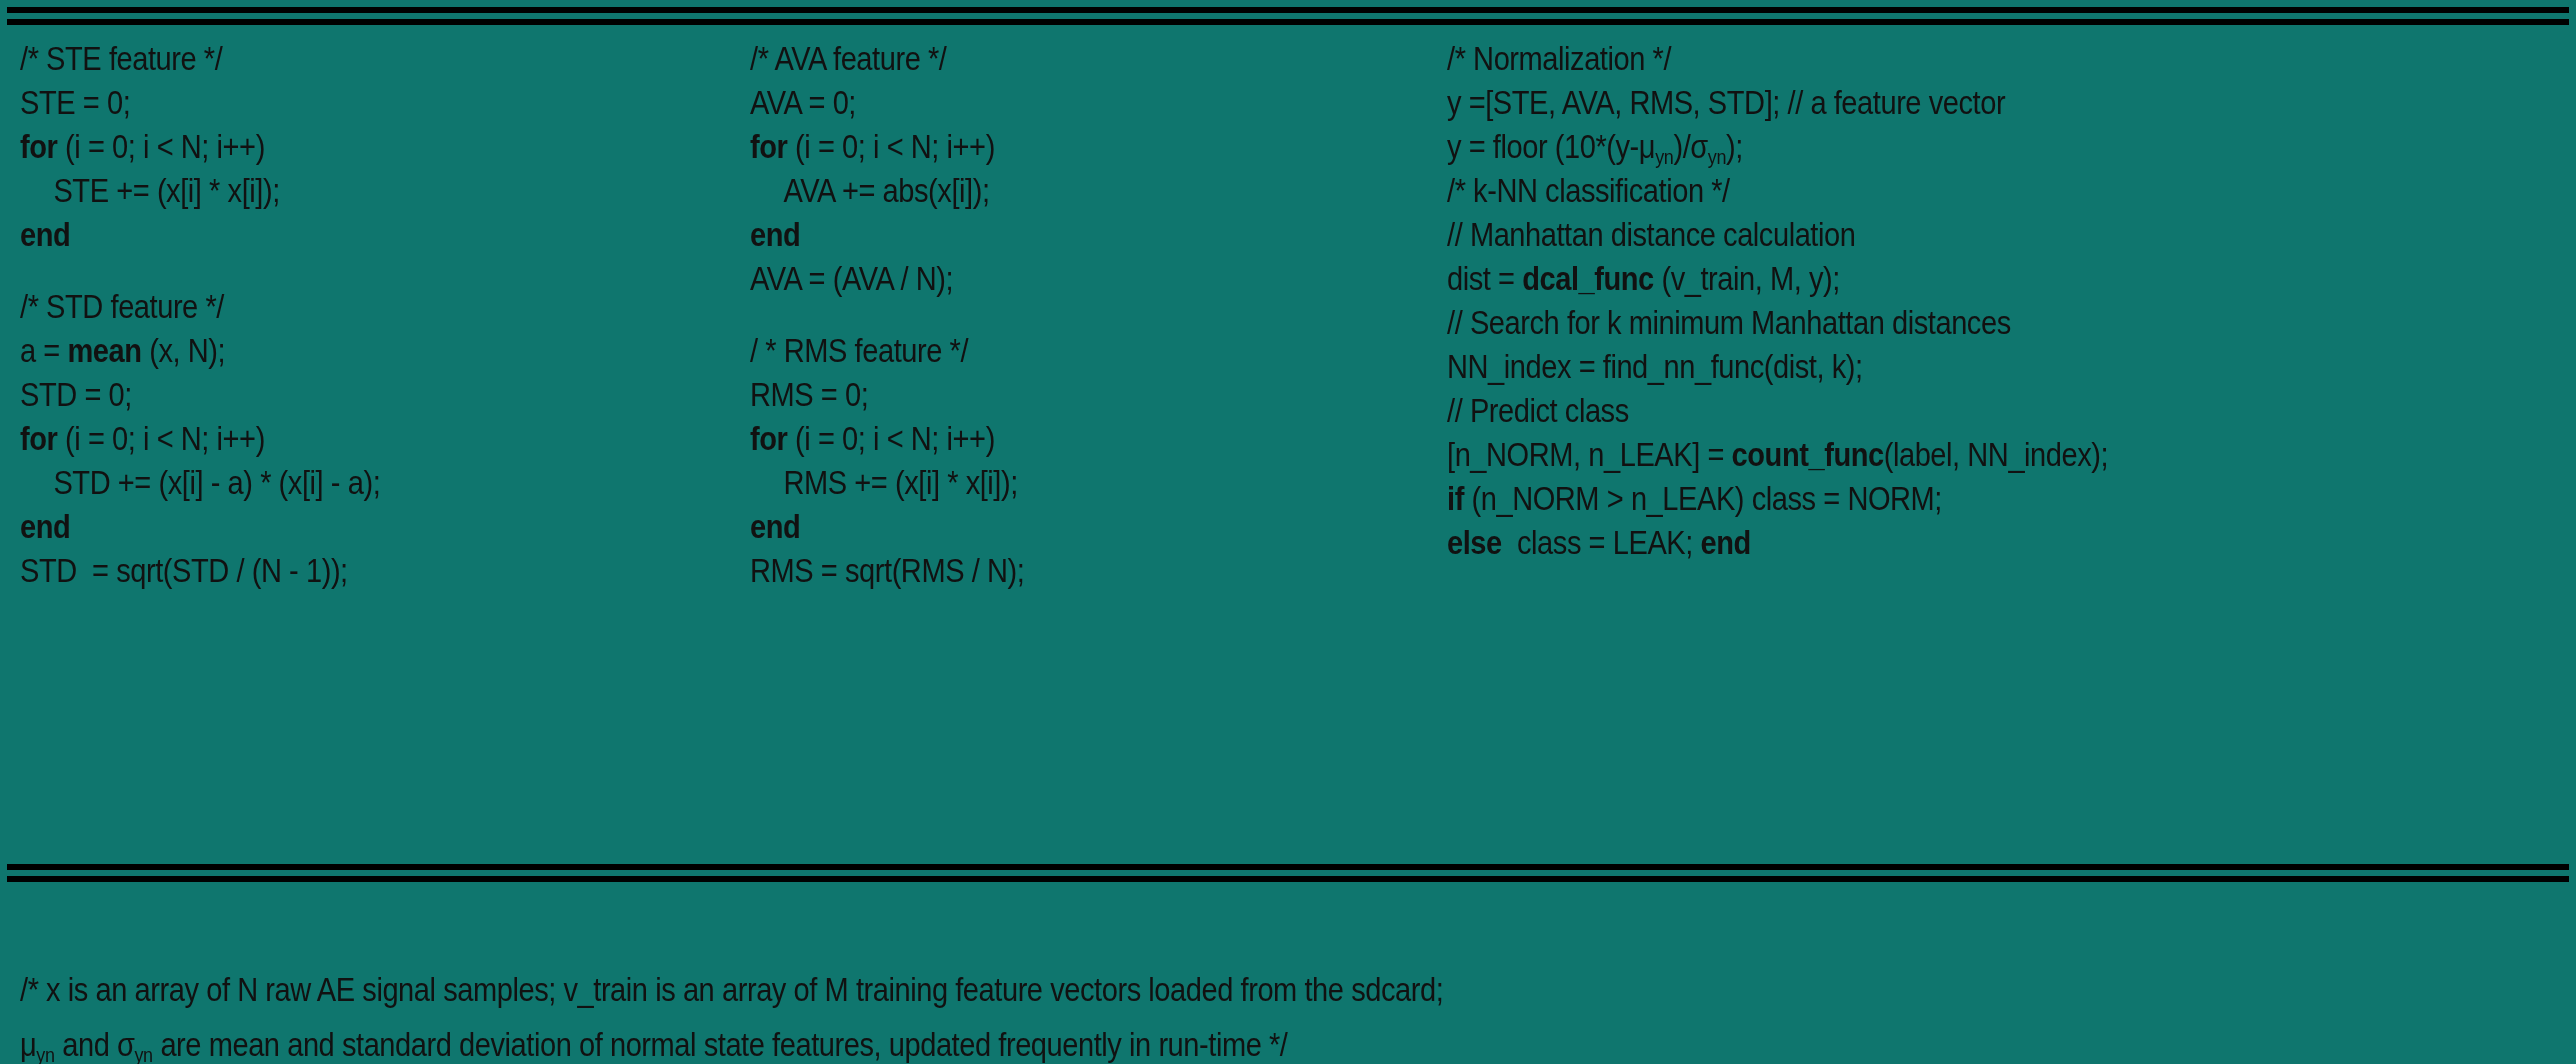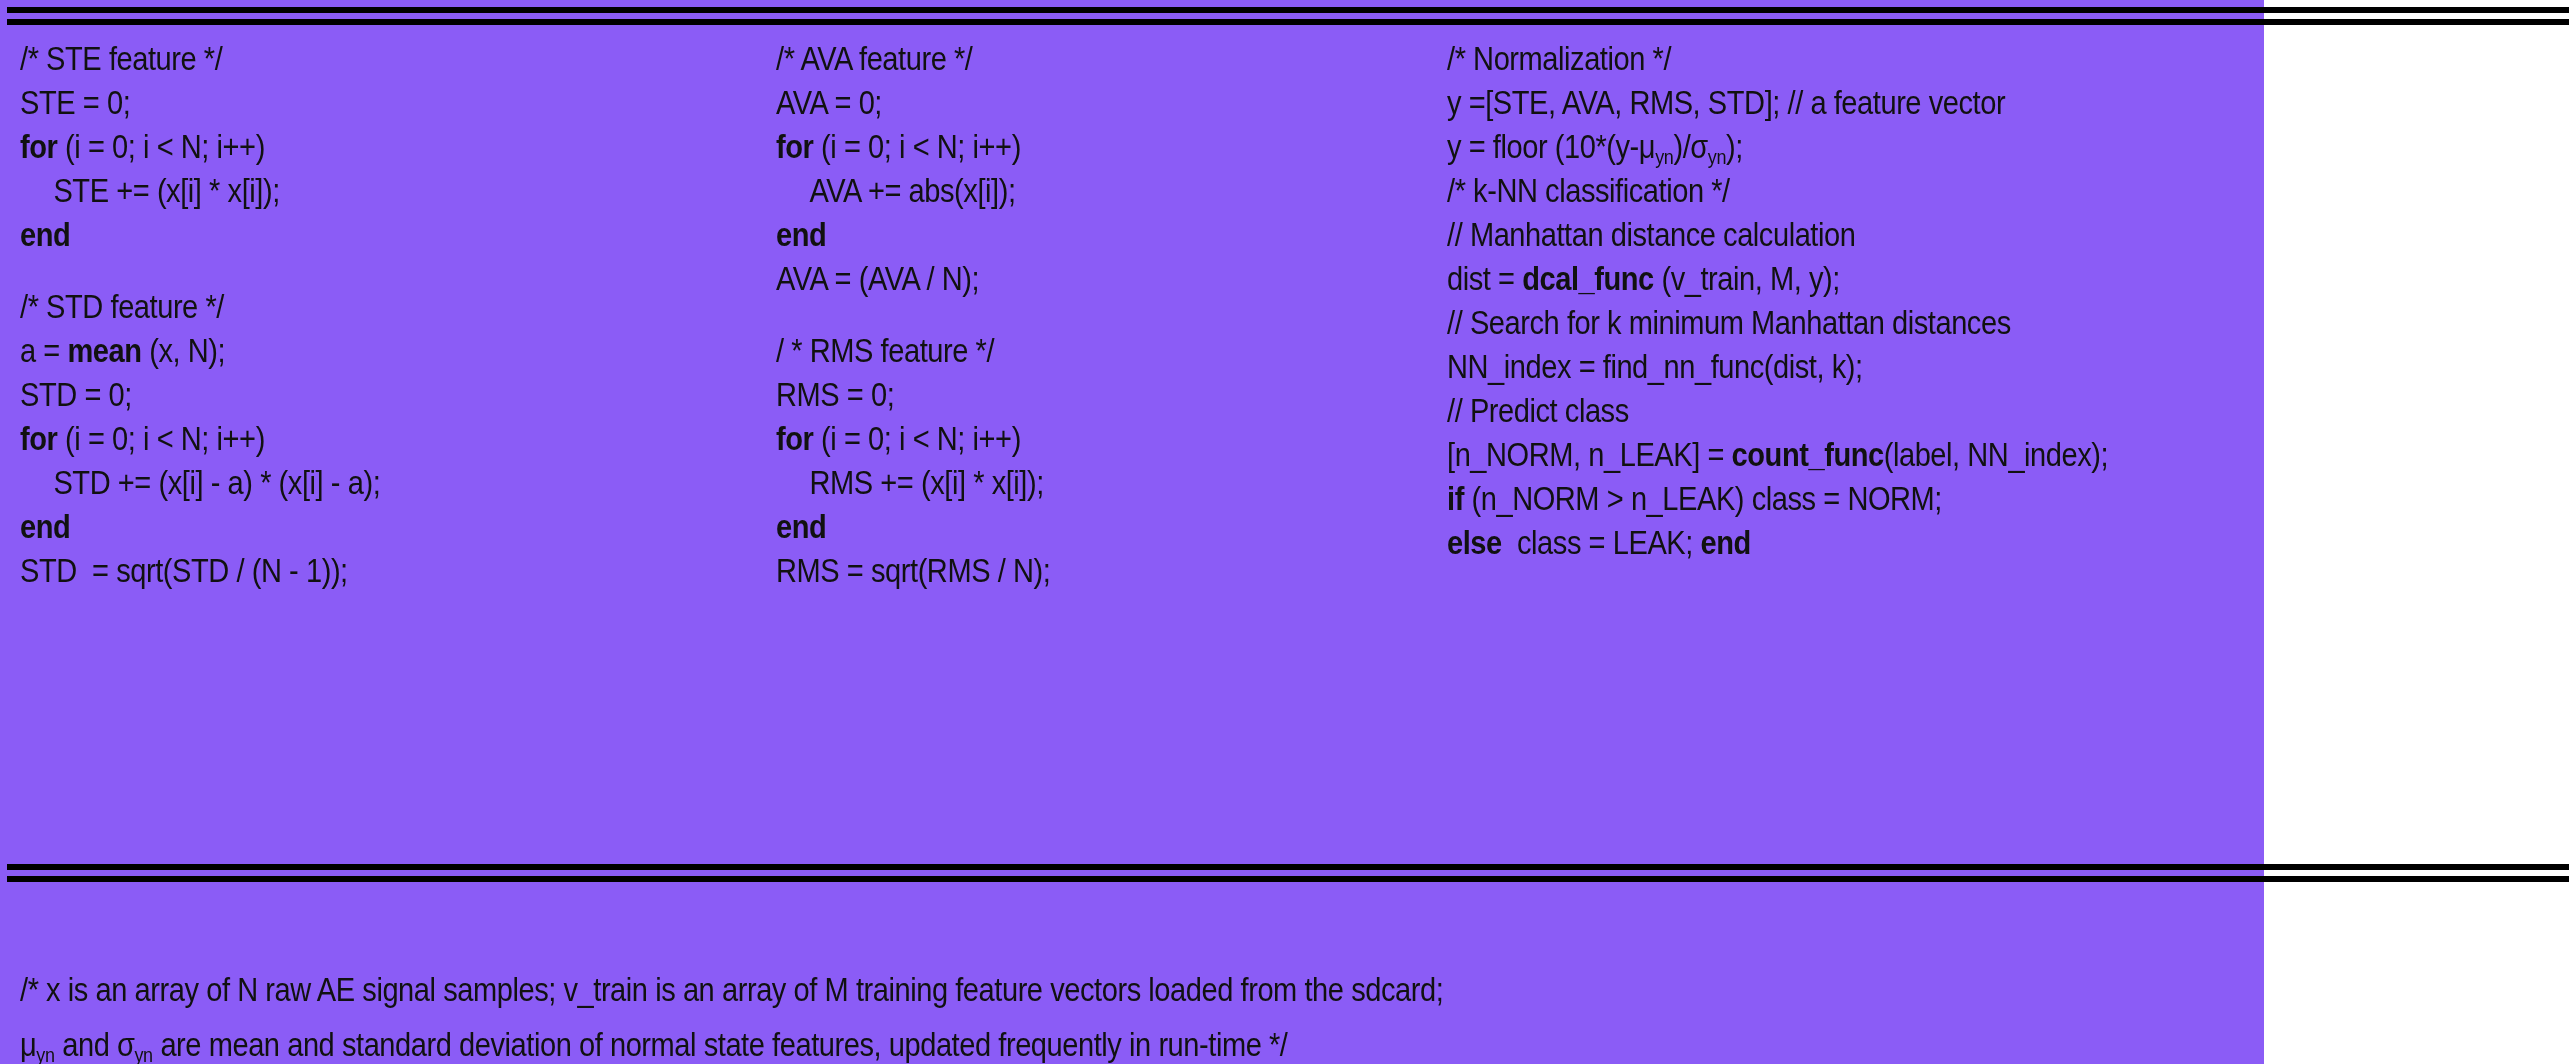--- a/index.html
+++ b/index.html
@@ -9,23 +9,23 @@
   }
   body {
     width: 2576px;
     height: 1064px;
     font-family: "Liberation Sans", sans-serif;
     color: #000000;
     overflow: hidden;
   }
   .page {
     position: relative;
-    width: 2264px;
+    width: 2576px;
     height: 1064px;
-    background: #8b5cf6;
+    background: #0f766e;
     box-sizing: border-box;
   }
 
   
   .rule-double {
     position: absolute;
     left: 7px;
     width: 2562px;
     height: 18.3px;
   }
@@ -48,21 +48,21 @@
     top: 37px;
     left: 0;
     width: 2576px;
     height: 818px;
   }
   .code-col {
     position: absolute;
     top: 0;
   }
   #col-left   { left: 20px;   width: 712px; }
-  #col-middle { left: 776px; width: 656px;  }
+  #col-middle { left: 750px; width: 656px;  }
   #col-right  { left: 1423px; width: 1135px; margin-left: 24px; }
 
   .code-line {
     font-family: "Liberation Sans", sans-serif;
     font-size: 33px;
     line-height: 44px;
     white-space: pre;
     letter-spacing: -0.5px;
     transform: scaleX(0.88);
     transform-origin: left center;

